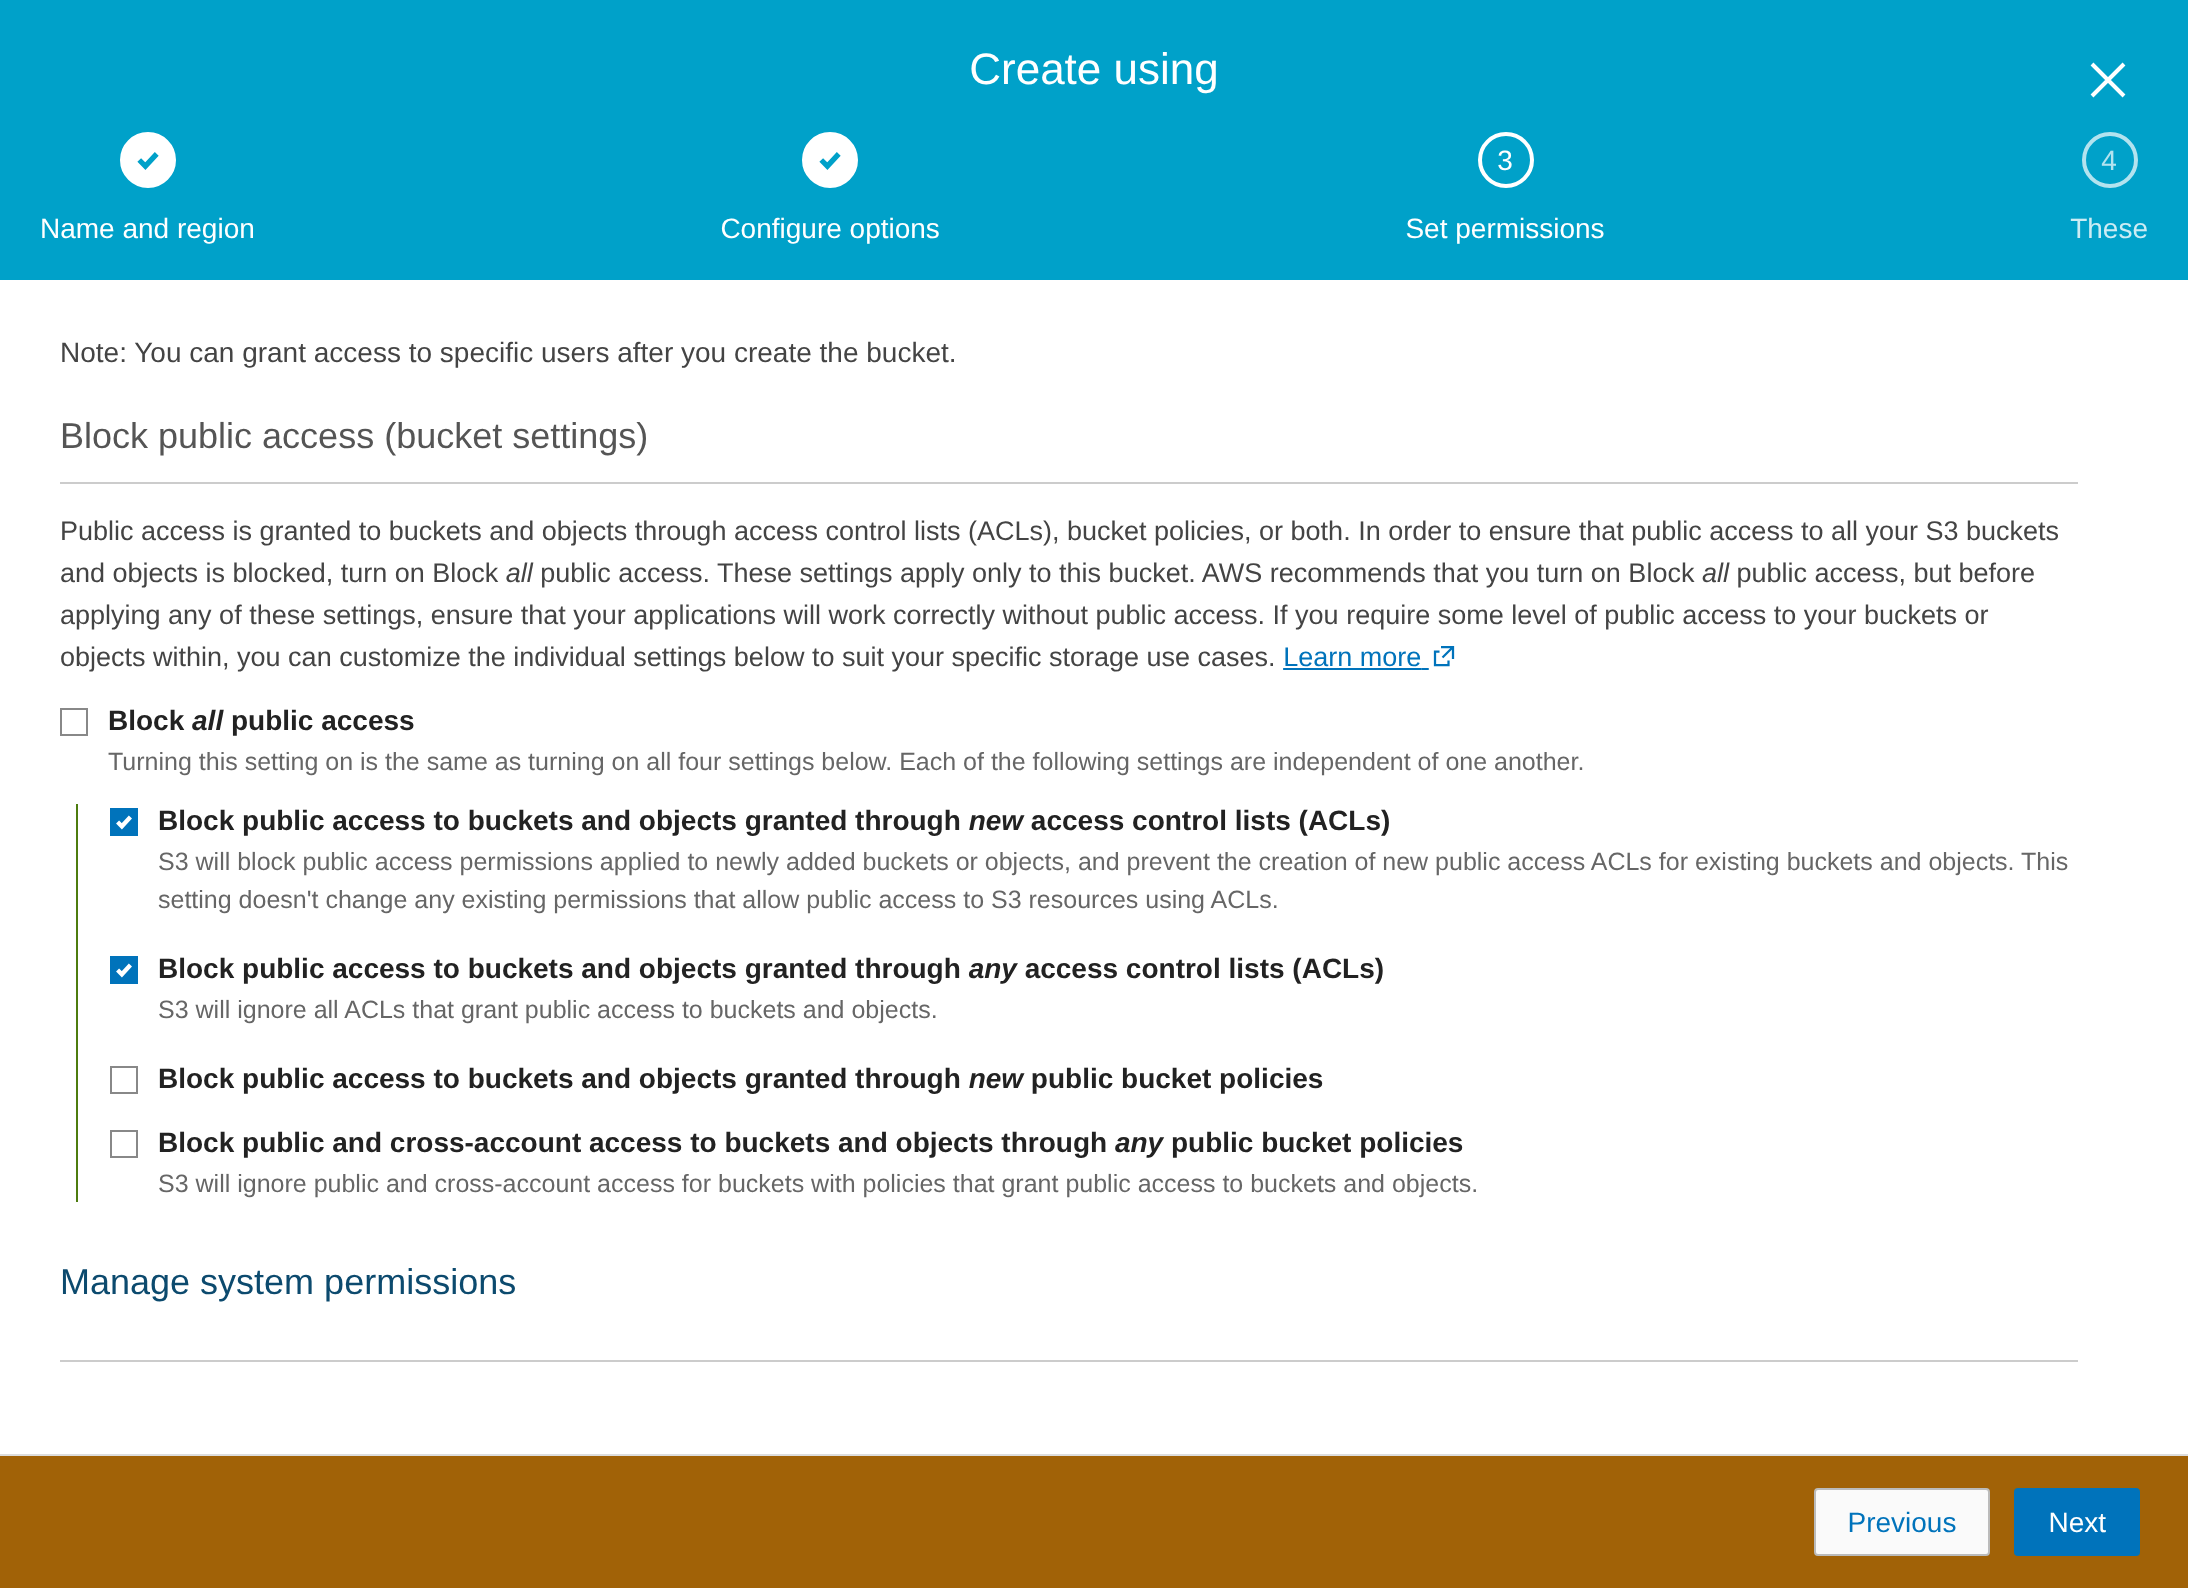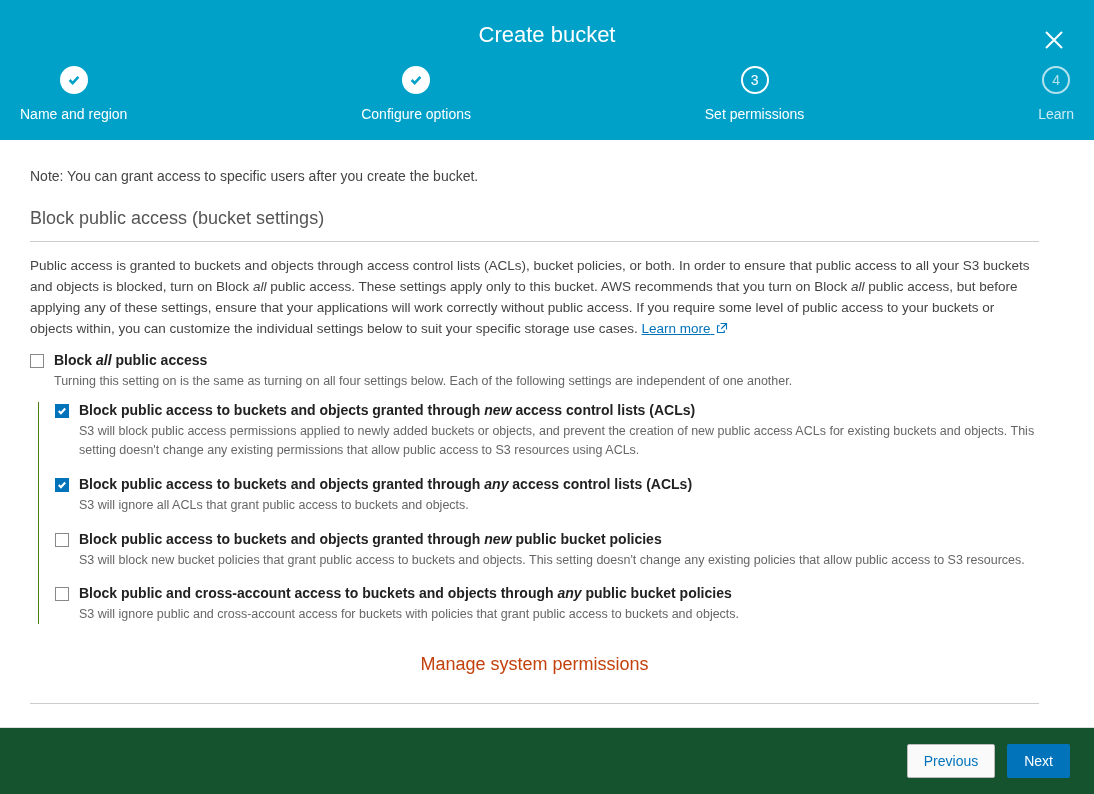--- a/index.html
+++ b/index.html
@@ -97,25 +97,25 @@
     }
     .cb.checked { background: #0073bb; border-color: #0073bb; }
     .cb.checked svg { width: 10px; height: 10px; stroke: #fff; stroke-width: 3; fill: none; }
     .cb-label { font-size: 14px; font-weight: 700; color: #222; }
     .cb-label em { font-style: italic; }
     .cb-sub { font-size: 12.5px; color: #666; line-height: 1.5; margin-left: 24px; margin-top: 4px; margin-bottom: 12px; }
 
     .indent-wrap { margin-left: 8px; border-left: 1px solid #4d7c0f; padding-left: 16px; margin-top: 10px; }
     .child-block { margin-bottom: 16px; }
 
-    .section-title-2 { font-size: 18px; color: #c2410c; font-weight: 400; margin-top: 30px; margin-bottom: 28px; text-align: center; }
+    .section-title-2 { font-size: 18px; color: #0c4a6e; font-weight: 400; margin-top: 30px; margin-bottom: 28px; }
 
     
     .footer {
-      background: #14532d;
+      background: #a16207;
       border-top: 1px solid #ddd;
       padding: 16px 24px;
       display: flex;
       justify-content: flex-end;
       gap: 12px;
     }
     .btn {
       padding: 8px 16px;
       font-size: 14px;
       border-radius: 2px;
@@ -124,21 +124,21 @@
     }
     .btn-prev { background: #fafafa; color: #0073bb; border: 1px solid #bbb; }
     .btn-next { background: #0073bb; color: #fff; }
   </style>
 </head>
 <body>
 
 <div class="modal">
 
   <div class="header">
-    <div class="header-title">Create bucket</div>
+    <div class="header-title">Create using</div>
     <div class="close-btn">
       <svg viewBox="0 0 24 24">
           <path d="M4 4 L20 20 M20 4 L4 20" fill="none"></path>
         </svg>
     </div>
 
     <div class="steps">
       <div class="step">
         <div class="step-circle done">
           <svg viewBox="0 0 16 16">
@@ -157,21 +157,21 @@
         <span class="step-label">Configure options</span>
       </div>
       <div class="spacer-2"></div>
       <div class="step active">
         <div class="step-circle">3</div>
         <span class="step-label">Set permissions</span>
       </div>
       <div class="spacer-3"></div>
       <div class="step dim">
         <div class="step-circle">4</div>
-        <span class="step-label">Learn</span>
+        <span class="step-label">These</span>
       </div>
     </div>
   </div>
 
   <div class="content-wrapper">
     <div class="content">
 
       <div class="note">Note: You can grant access to specific users after you create the bucket.</div>
 
       <div class="section-title">Block public access (bucket settings)</div>
@@ -224,21 +224,20 @@
           <div class="cb-sub">S3 will ignore all ACLs that grant public access to buckets and objects.</div>
         </div>
 
         <div class="child-block">
           <div class="cb-row">
             <div class="cb"></div>
             <div class="cb-label">
               <span>Block public access to buckets and objects granted through </span><em>new</em><span> public bucket policies</span>
             </div>
           </div>
-          <div class="cb-sub">S3 will block new bucket policies that grant public access to buckets and objects. This setting doesn't change any existing policies that allow public access to S3 resources.</div>
         </div>
 
         <div class="child-block">
           <div class="cb-row">
             <div class="cb"></div>
             <div class="cb-label">
               <span>Block public and cross-account access to buckets and objects through </span><em>any</em><span> public bucket policies</span>
             </div>
           </div>
           <div class="cb-sub">S3 will ignore public and cross-account access for buckets with policies that grant public access to buckets and objects.</div>

